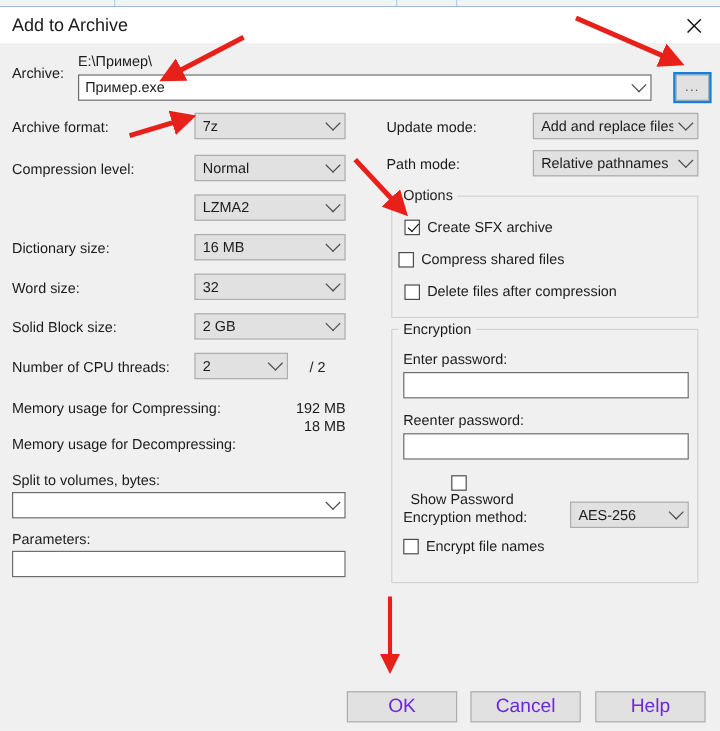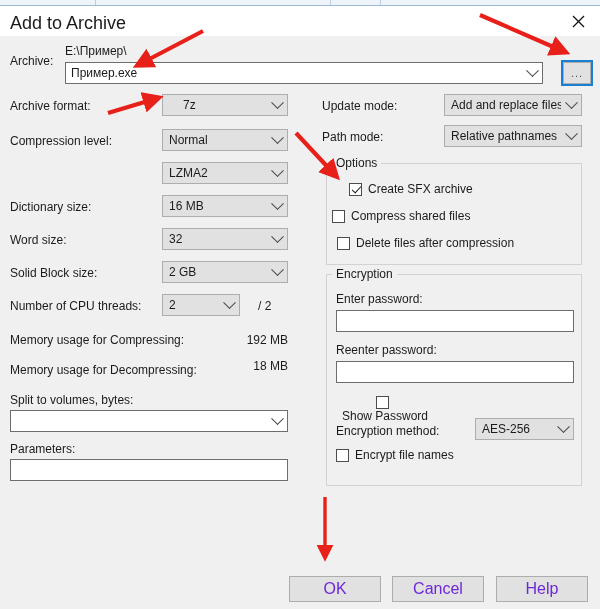--- a/index.html
+++ b/index.html
@@ -47,21 +47,21 @@
     position: absolute;
     left: 0; top: 0;
     width: 600px;
     height: 30px;
     background: #ffffff;
     box-sizing: border-box;
   }
   #title-text {
     position: absolute;
     left: 10px; top: 7px;
-    font-size: 18px;
+    font-size: 15px;
     color: #1b1b1b;
     white-space: nowrap;
   }
   #close-btn {
     position: absolute;
     right: 0; top: 0;
     width: 44px; height: 30px;
     display: flex;
     align-items: center;
     justify-content: center;
@@ -268,21 +268,21 @@
     <div class="txtcombo" style="left:65px; top:26px; width:478px;">
       <div class="ctext">Пример.exe</div>
       <div class="carrow">
           <i class="chev"></i>
         </div>
     </div>
 
     <div id="browse-btn" style="left:563px; top:26px; width:28px; height:22px;">...</div>
 
     <div class="lbl" style="left:10px; top:63px;">Archive format:</div>
-    <div class="combo" style="left:162px; top:58px; width:126px;padding-left:14px;">
+    <div class="combo" style="left:162px; top:58px; width:126px;">
       <div class="ctext">7z</div>
       <div class="carrow">
           <i class="chev"></i>
         </div>
     </div>
 
     <div class="lbl" style="left:10px; top:98px;">Compression level:</div>
     <div class="combo" style="left:162px; top:93px; width:126px;">
       <div class="ctext">Normal</div>
       <div class="carrow">
@@ -327,21 +327,21 @@
       <div class="carrow">
           <i class="chev"></i>
         </div>
     </div>
     <div class="lbl" style="left:258px; top:263px;">/ 2</div>
 
     <div class="lbl" style="left:10px; top:297px;">Memory usage for Compressing:</div>
     <div class="val-right" style="left:188px; top:297px; width:100px;">192 MB</div>
 
     <div class="lbl" style="left:10px; top:327px;">Memory usage for Decompressing:</div>
-    <div class="val-right" style="left:188px; top:323px; width:100px;">18 MB</div>
+    <div class="val-right" style="left:188px; top:312px; width:100px;">18 MB</div>
 
     <div class="lbl" style="left:10px; top:357px;">Split to volumes, bytes:</div>
     <div class="txtcombo" style="left:10px; top:374px; width:278px;">
       <div class="ctext"></div>
       <div class="carrow">
           <i class="chev"></i>
         </div>
     </div>
 
     <div class="lbl" style="left:10px; top:406px;">Parameters:</div>
@@ -359,21 +359,21 @@
     <div class="combo" style="left:444px; top:89px; width:138px;">
       <div class="ctext">Relative pathnames</div>
       <div class="carrow">
           <i class="chev"></i>
         </div>
     </div>
 
     <div class="groupbox" style="left:326px; top:127px; width:256px; height:102px;"></div>
     <div class="group-title" style="left:332px; top:120px;">Options</div>
 
-    <div class="cbrow" style="left:337px; top:146px;margin-left:12px;">
+    <div class="cbrow" style="left:337px; top:146px;">
       <span class="cbox checked"></span>
       <span class="cblabel">Create SFX archive</span>
     </div>
     <div class="cbrow" style="left:332px; top:173px;">
       <span class="cbox"></span>
       <span class="cblabel">Compress shared files</span>
     </div>
     <div class="cbrow" style="left:337px; top:200px;">
       <span class="cbox"></span>
       <span class="cblabel">Delete files after compression</span>

